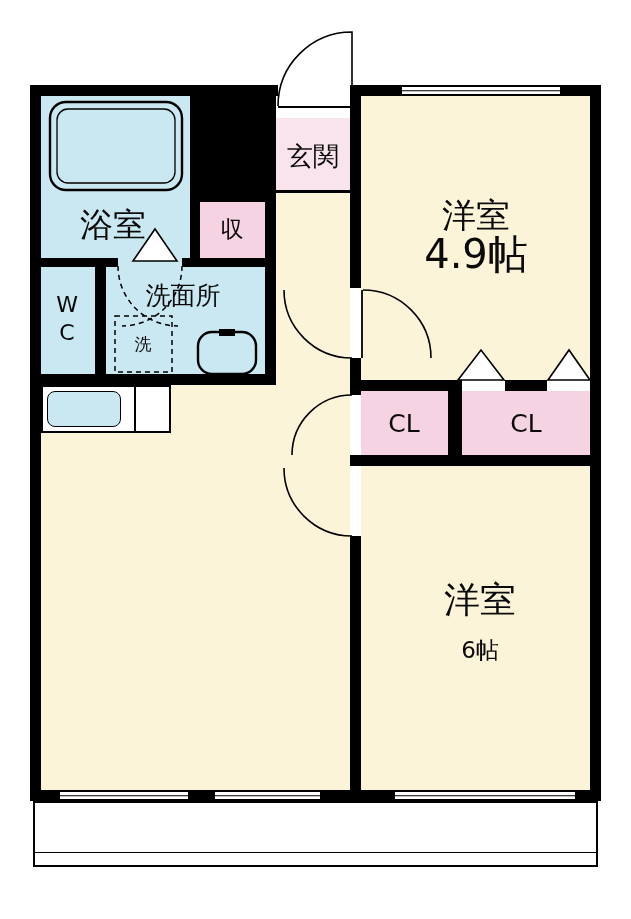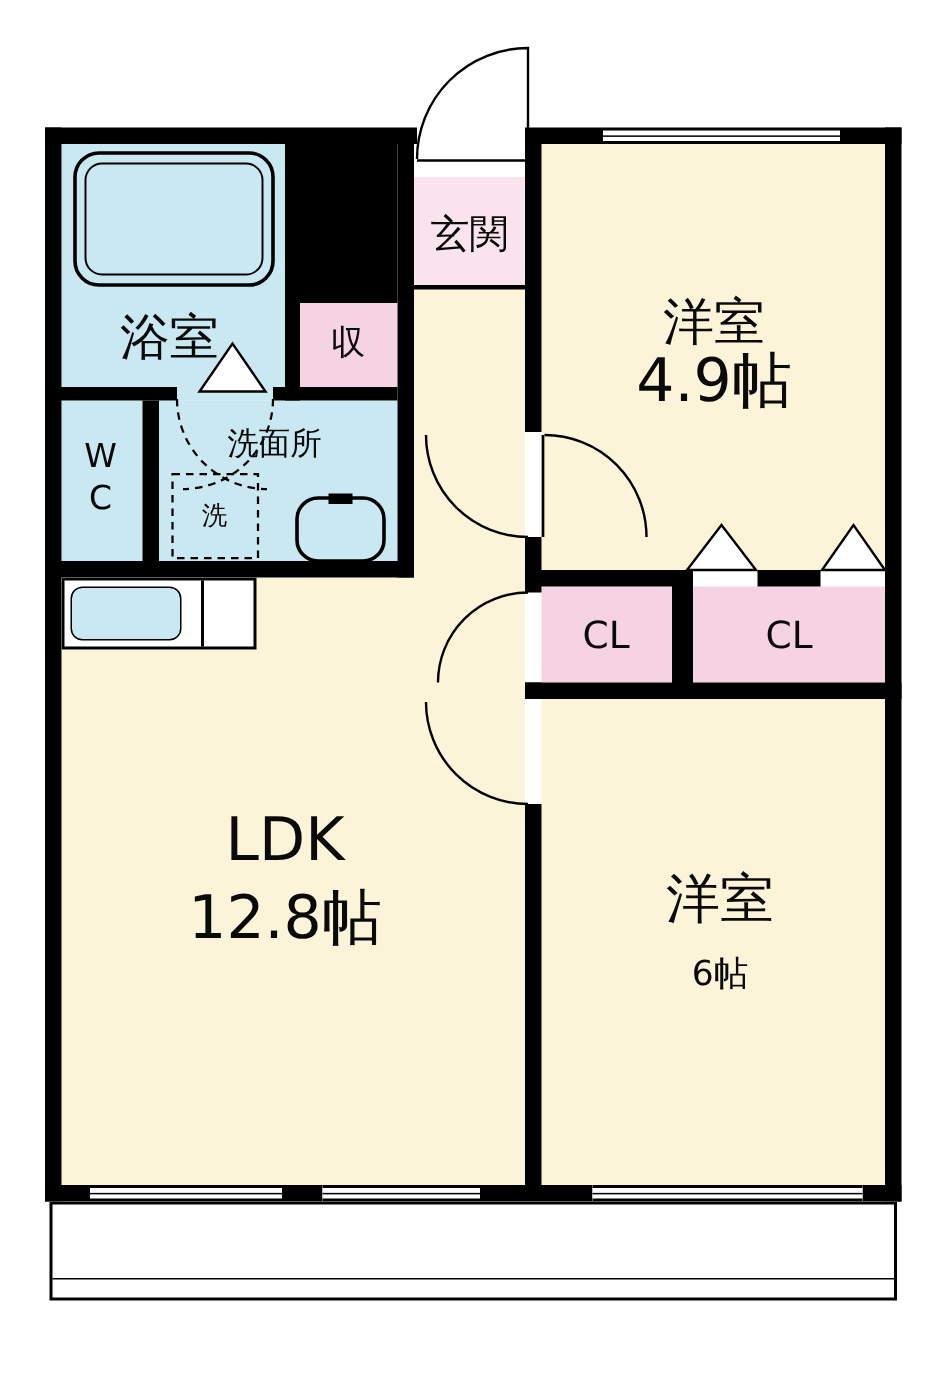--- a/index.html
+++ b/index.html
@@ -108,26 +108,24 @@
     <rect class="fixture" x="198" y="332" width="58" height="42" rx="14"></rect>
     <rect x="219" y="329" width="16" height="7" fill="#000"></rect>
   </svg>
 
   <div class="label" style="left:313px;top:157px;font-size:26px">玄関</div>
   <div class="label" style="left:476px;top:216px;font-size:34px">洋室</div>
   <div class="label" style="left:476px;top:254px;font-size:40px">4.9帖</div>
   <div class="label" style="left:113px;top:225px;font-size:33px">浴室</div>
   <div class="label" style="left:232px;top:229px;font-size:23px">収</div>
   <div class="label vertical" style="left:67px;top:320px;font-size:22px">WC</div>
-  <div class="label" style="left:183px;top:296px;font-size:21px">洗面所</div>
+  <div class="label" style="left:183px;top:296px;font-size:25px">洗面所</div>
   <div class="label" style="left:143px;top:345px;font-size:17px">洗</div>
   <div class="label" style="left:404px;top:424px;font-size:25px">CL</div>
   <div class="label" style="left:526px;top:424px;font-size:25px">CL</div>
-  <div class="label" style="left:190px;top:560px;font-size:40px">LDK</div>
-  <div class="label" style="left:190px;top:612px;font-size:40px">12.8帖</div>
   <div class="label" style="left:480px;top:600px;font-size:36px">洋室</div>
   <div class="label" style="left:480px;top:650px;font-size:23px">6帖</div>
 
   <div class="balcony" style="left:33px;top:801px;width:565px;height:66px">
     <div class="rail"></div>
   </div>
 
 </div>
 
 </body></html>

